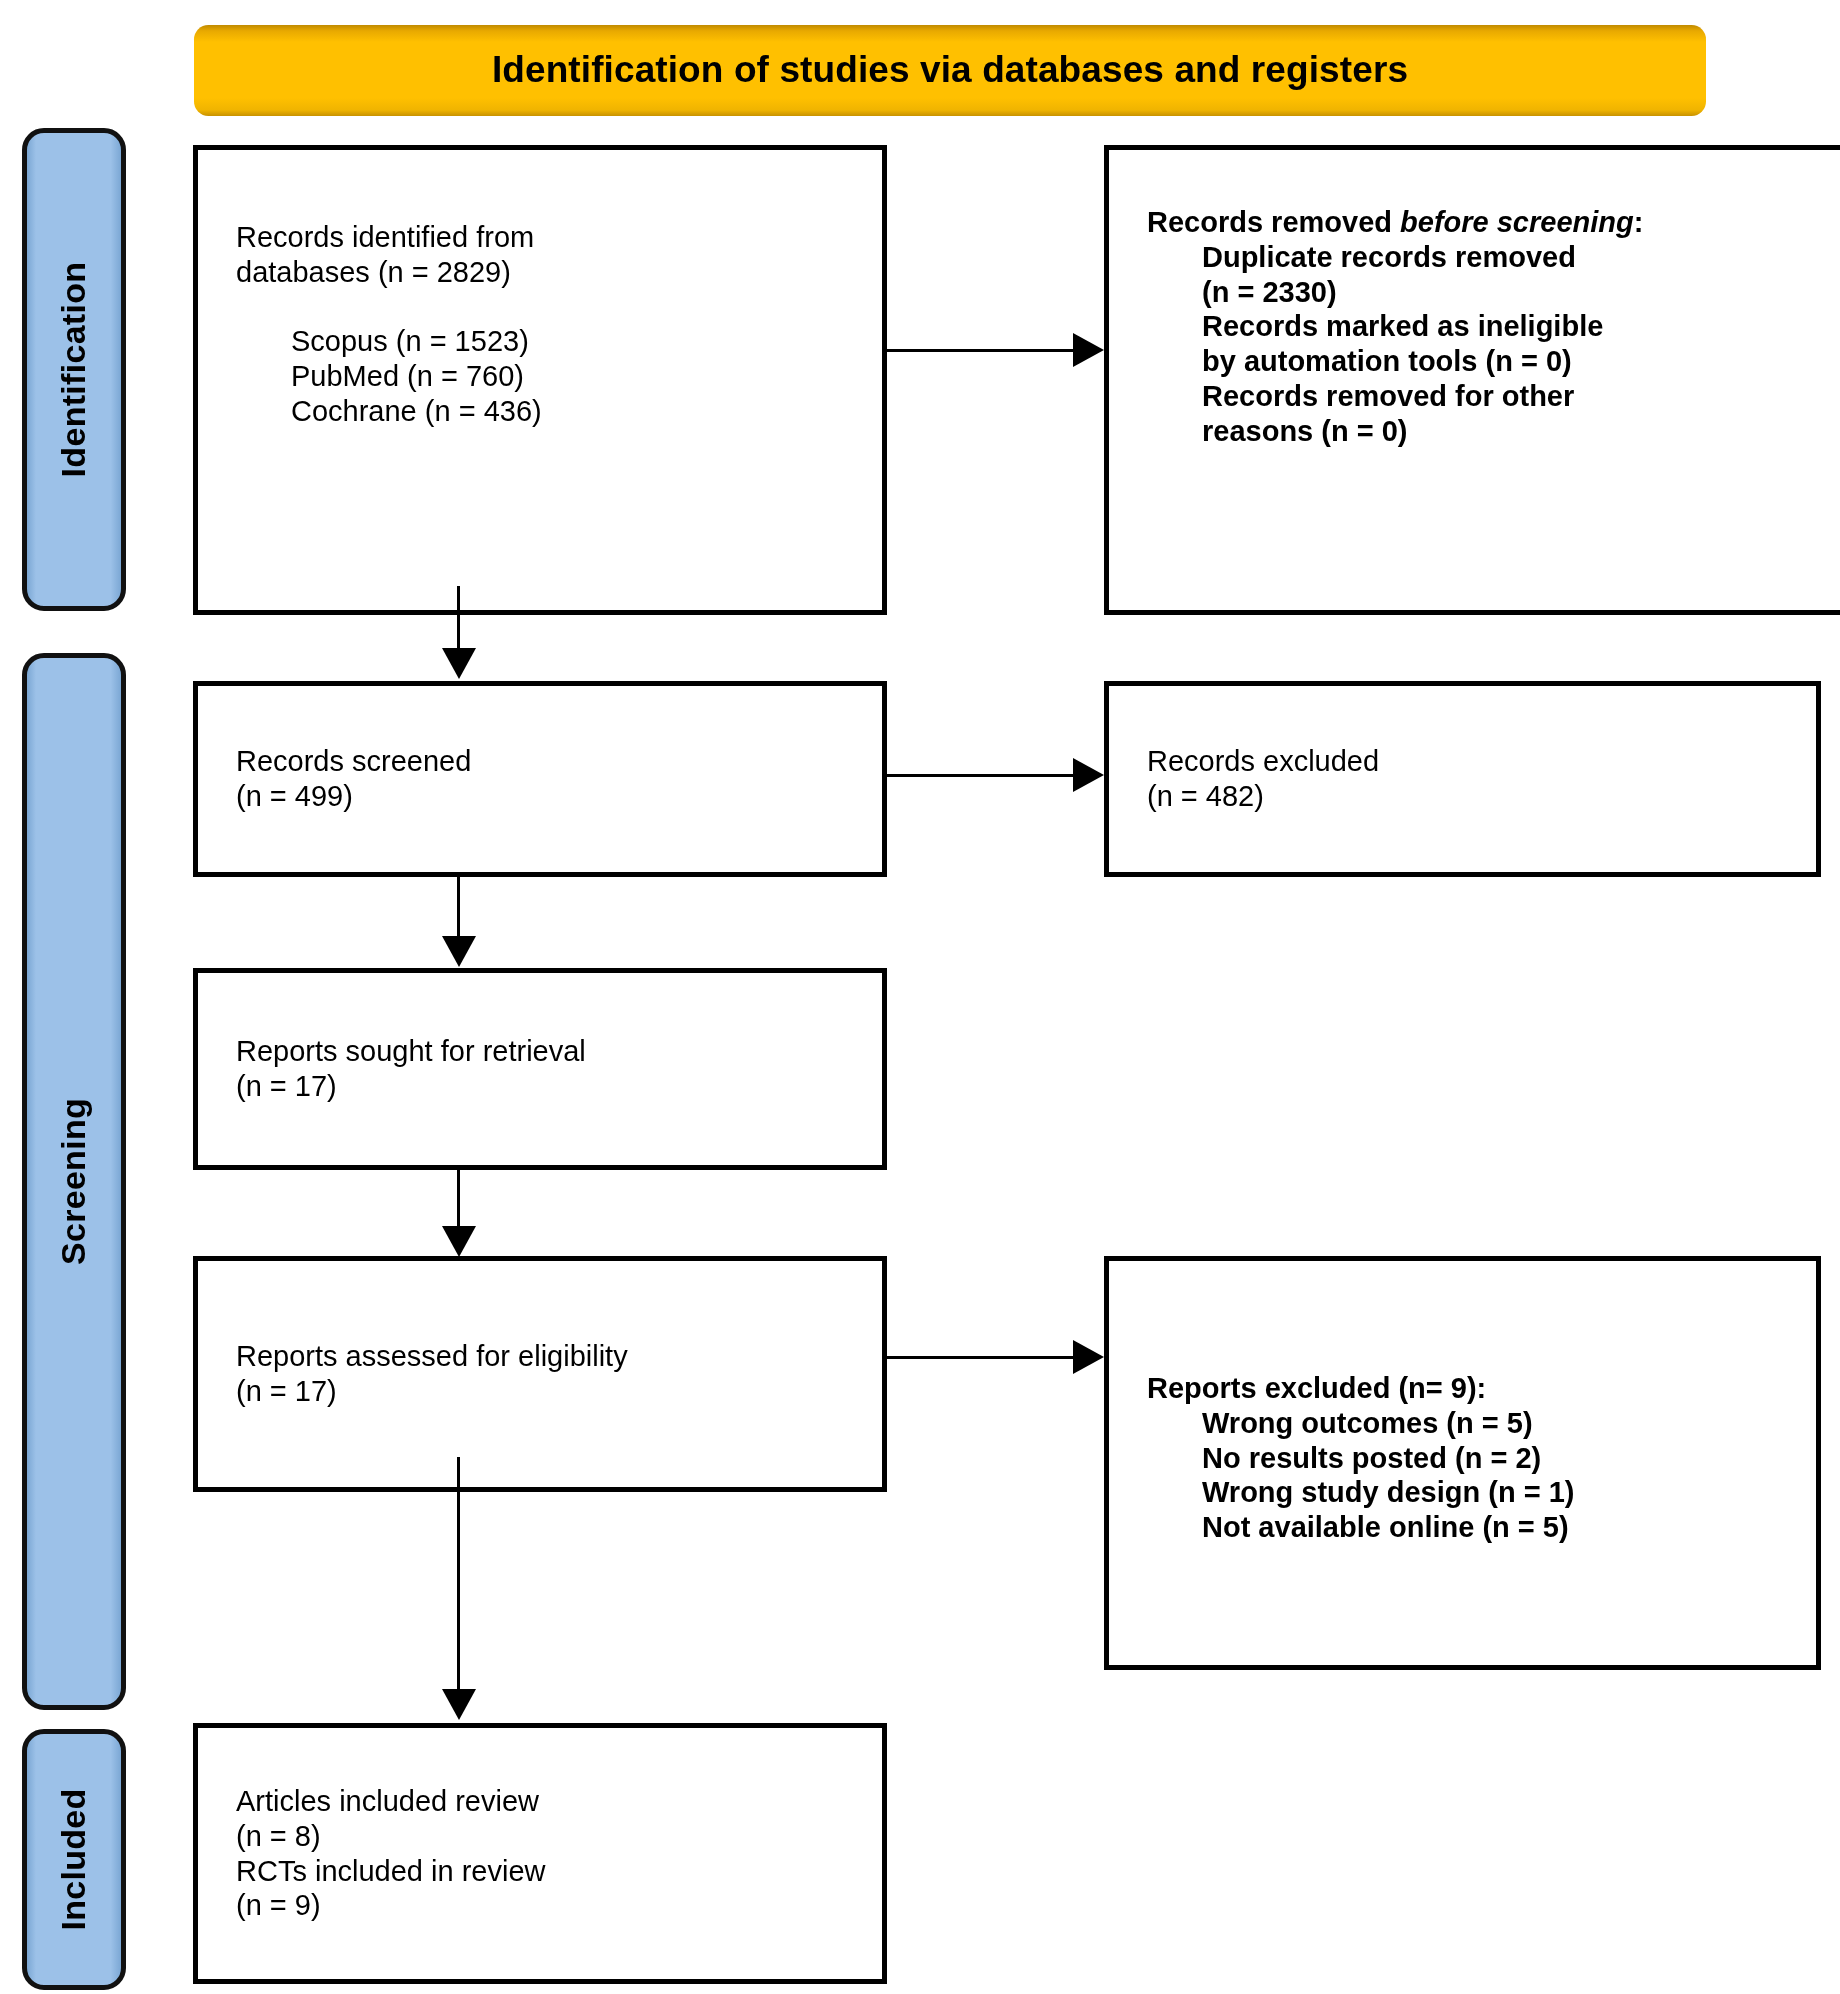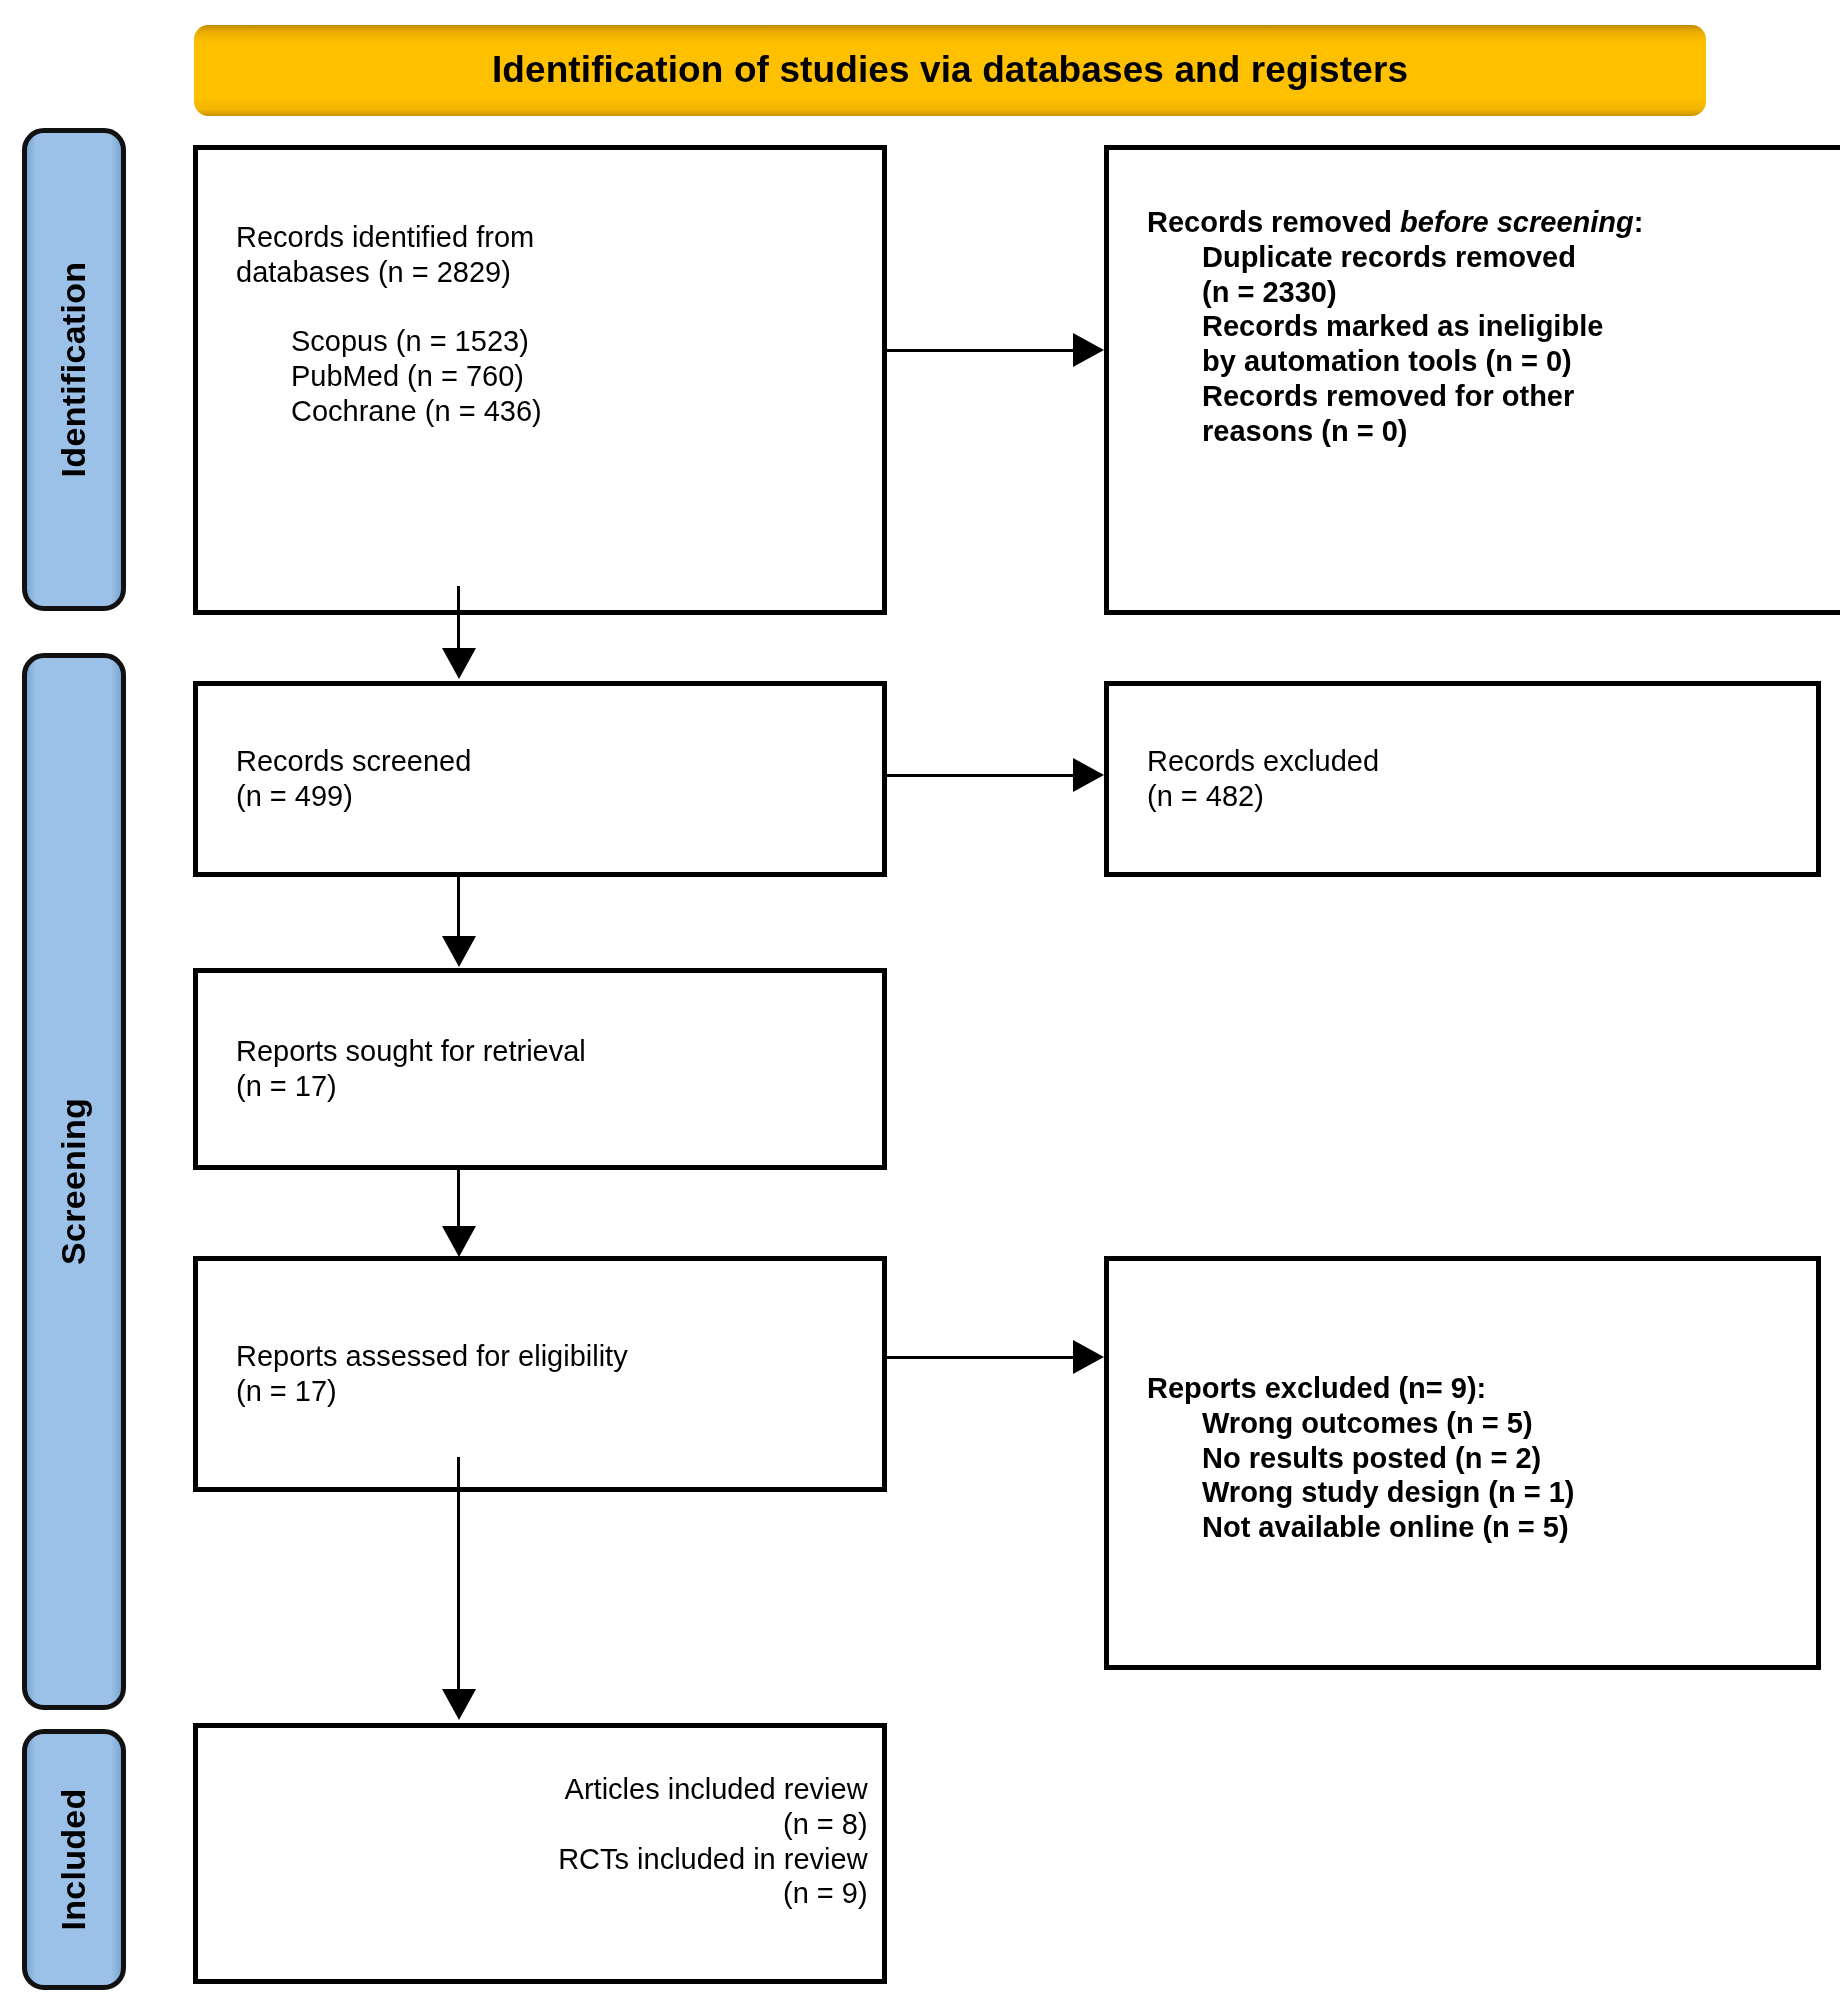--- a/index.html
+++ b/index.html
@@ -107,21 +107,21 @@
   #box-included    { left: 193px;  top: 1723px; width: 694px; height: 261px; }
 
   
   #box-identified .box-text { top: 70px; }
   #box-removed    .box-text { top: 55px; }
   #box-screened   .box-text.v-center { }
   #box-excluded   .box-text.v-center { }
   #box-sought     .box-text.v-center { }
   #box-assessed   .box-text.v-center { }
   #box-repexcluded .box-text { top: 110px; font-weight: bold; }
-  #box-included   .box-text { top: 44px; text-align: right; }
+  #box-included   .box-text { top: 56px; }
 
   
   .connector {
     position: absolute;
   }
   .v-line {
     position: absolute;
     width: 2.6px;
     background: #000000;
   }

